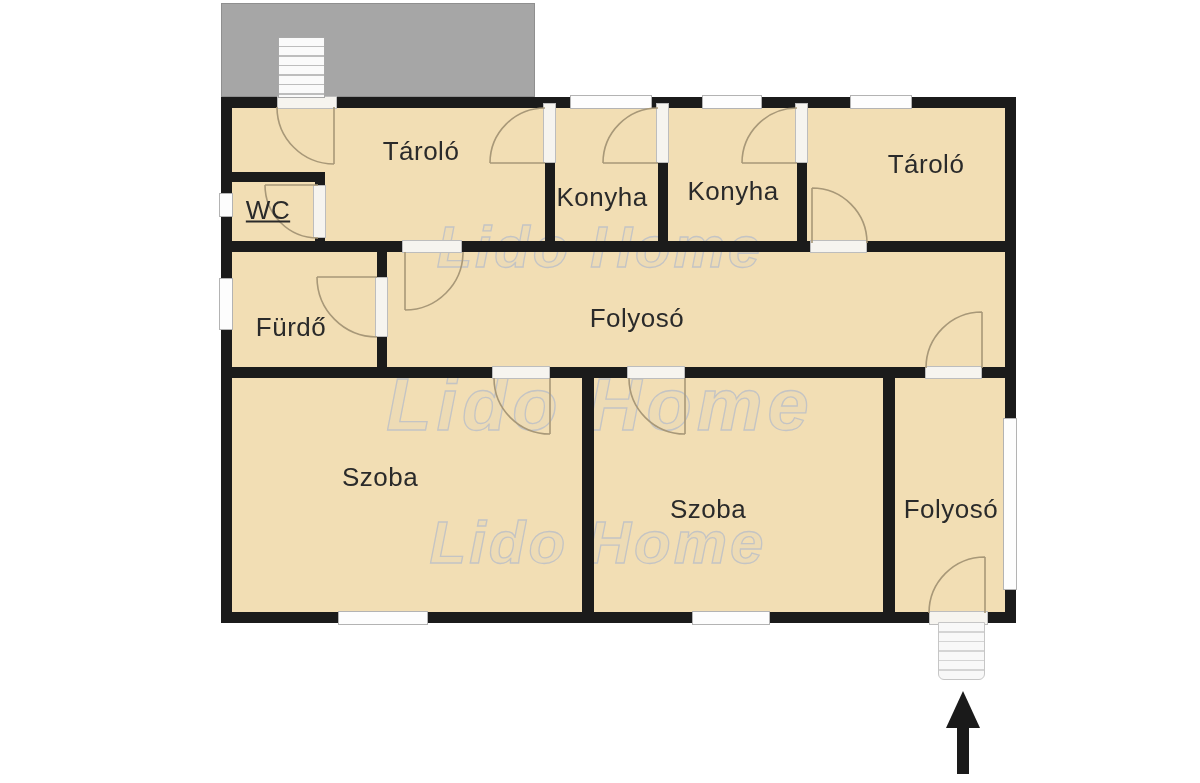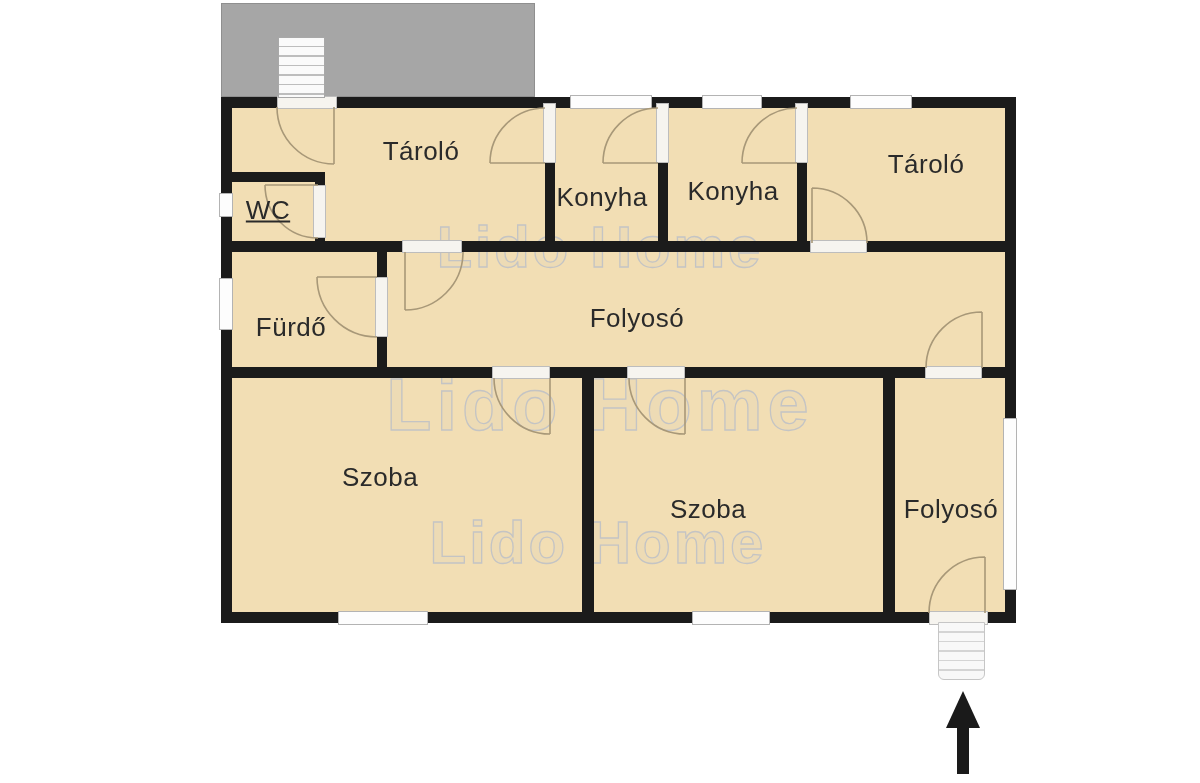--- a/index.html
+++ b/index.html
@@ -45,21 +45,21 @@
   }
   .label{
     position:absolute;transform:translate(-50%,-50%);
     font-size:26px;color:var(--label-color);letter-spacing:0.5px;
     white-space:nowrap;z-index:6;
   }
   .wm{
     position:absolute;transform:translate(-50%,-50%);
     font-weight:bold;color:rgba(200,200,200,0.10);
     -webkit-text-stroke:1.3px var(--watermark);
-    letter-spacing:5px;white-space:nowrap;z-index:2;
+    letter-spacing:5px;white-space:nowrap;z-index:2;font-style:italic;
   }
   .wm.top{font-size:58px;letter-spacing:3px;}
   .wm.mid{font-size:74px;}
   .wm.low{font-size:60px;letter-spacing:3px;}
   svg.overlay{position:absolute;left:0;top:0;z-index:5;}
 </style>
 </head>
 <body>
 
 <div id="plan">

